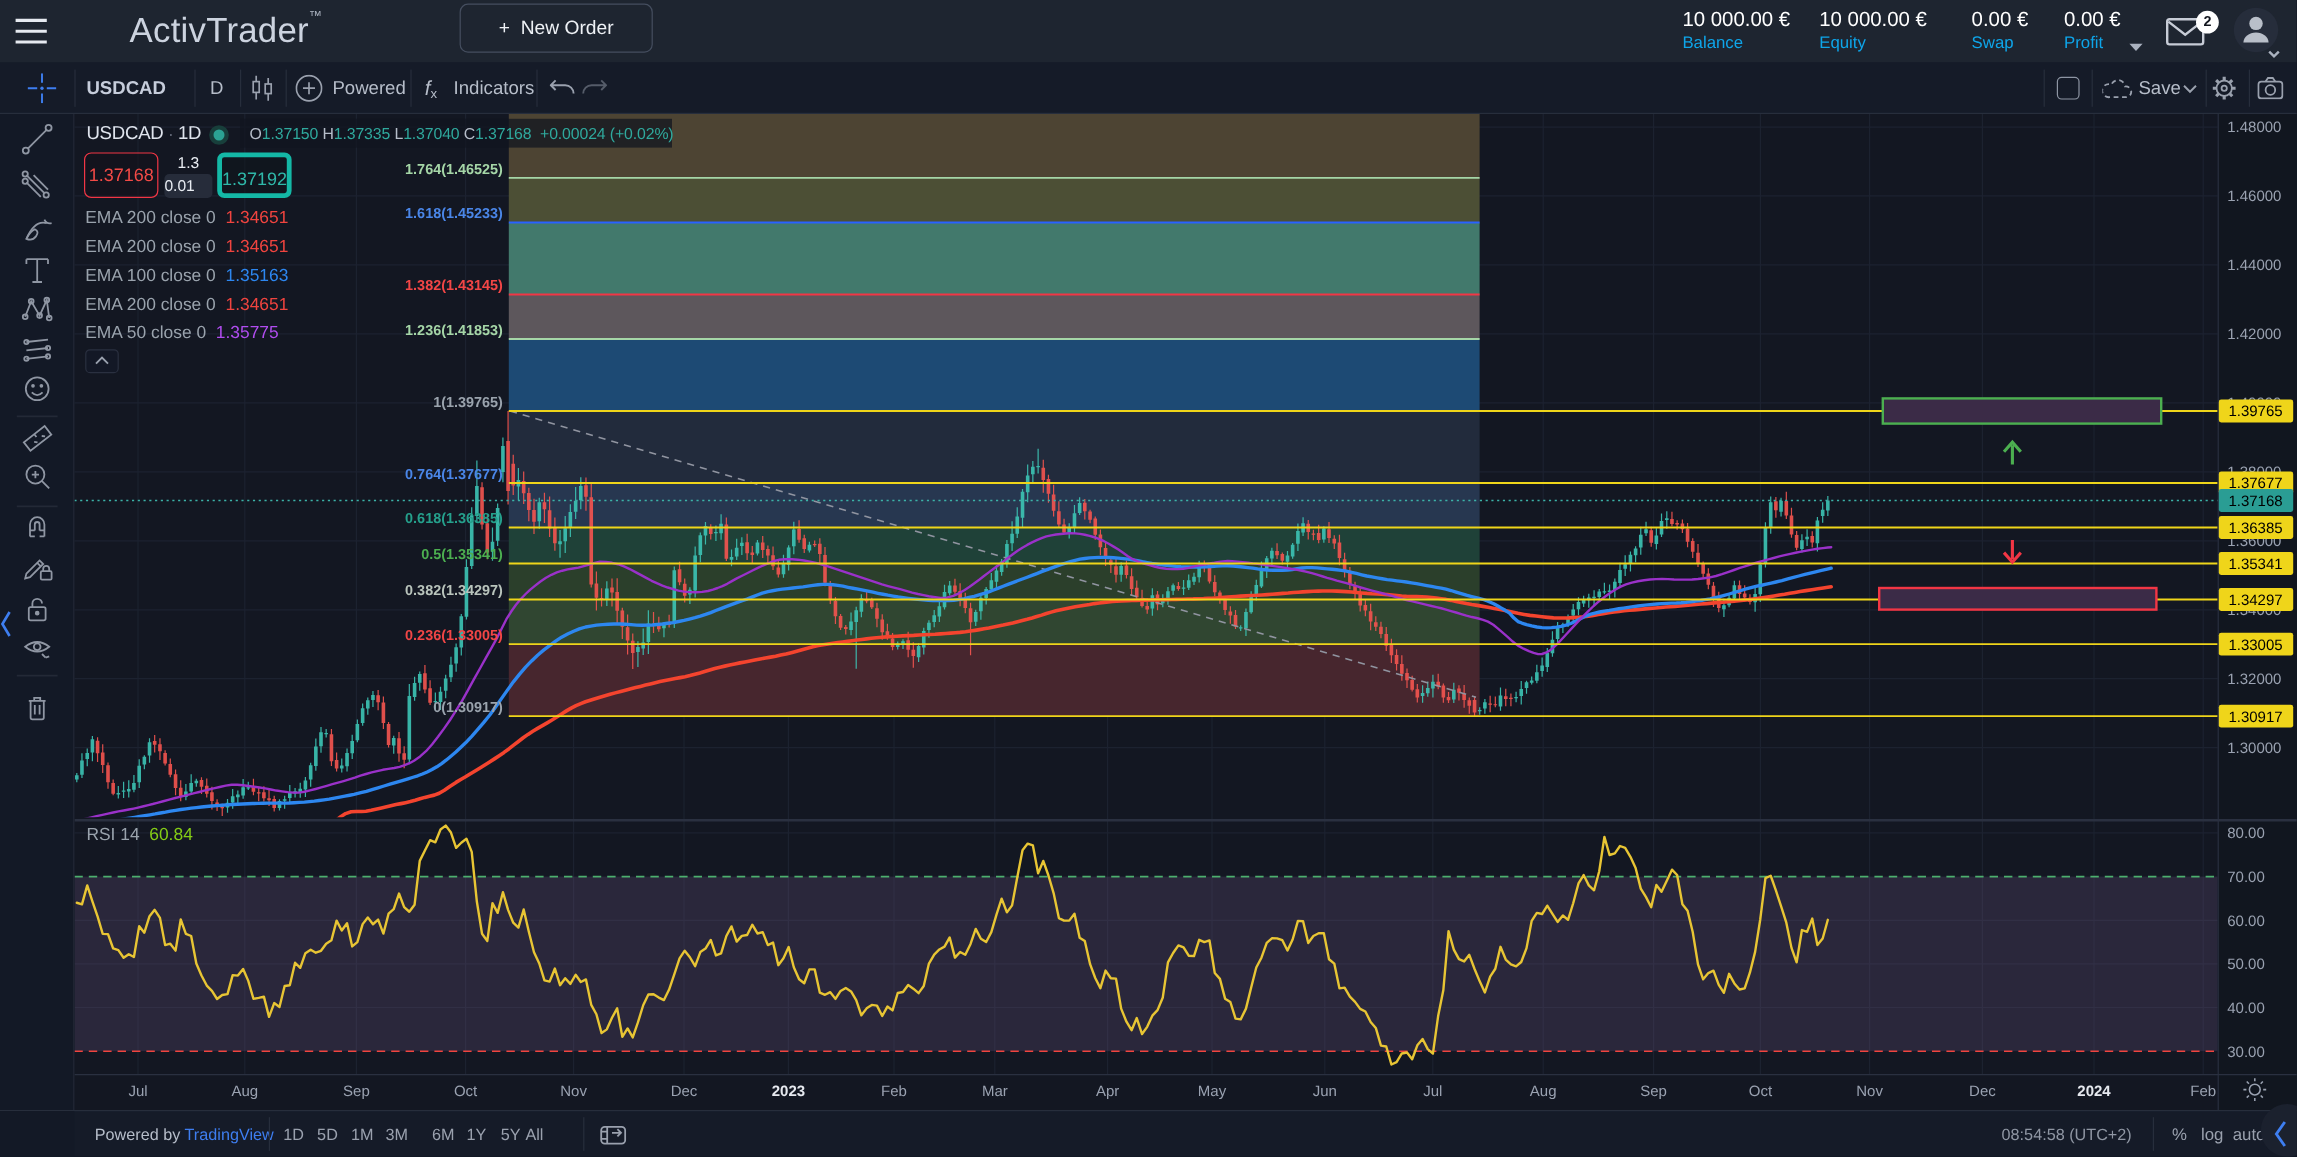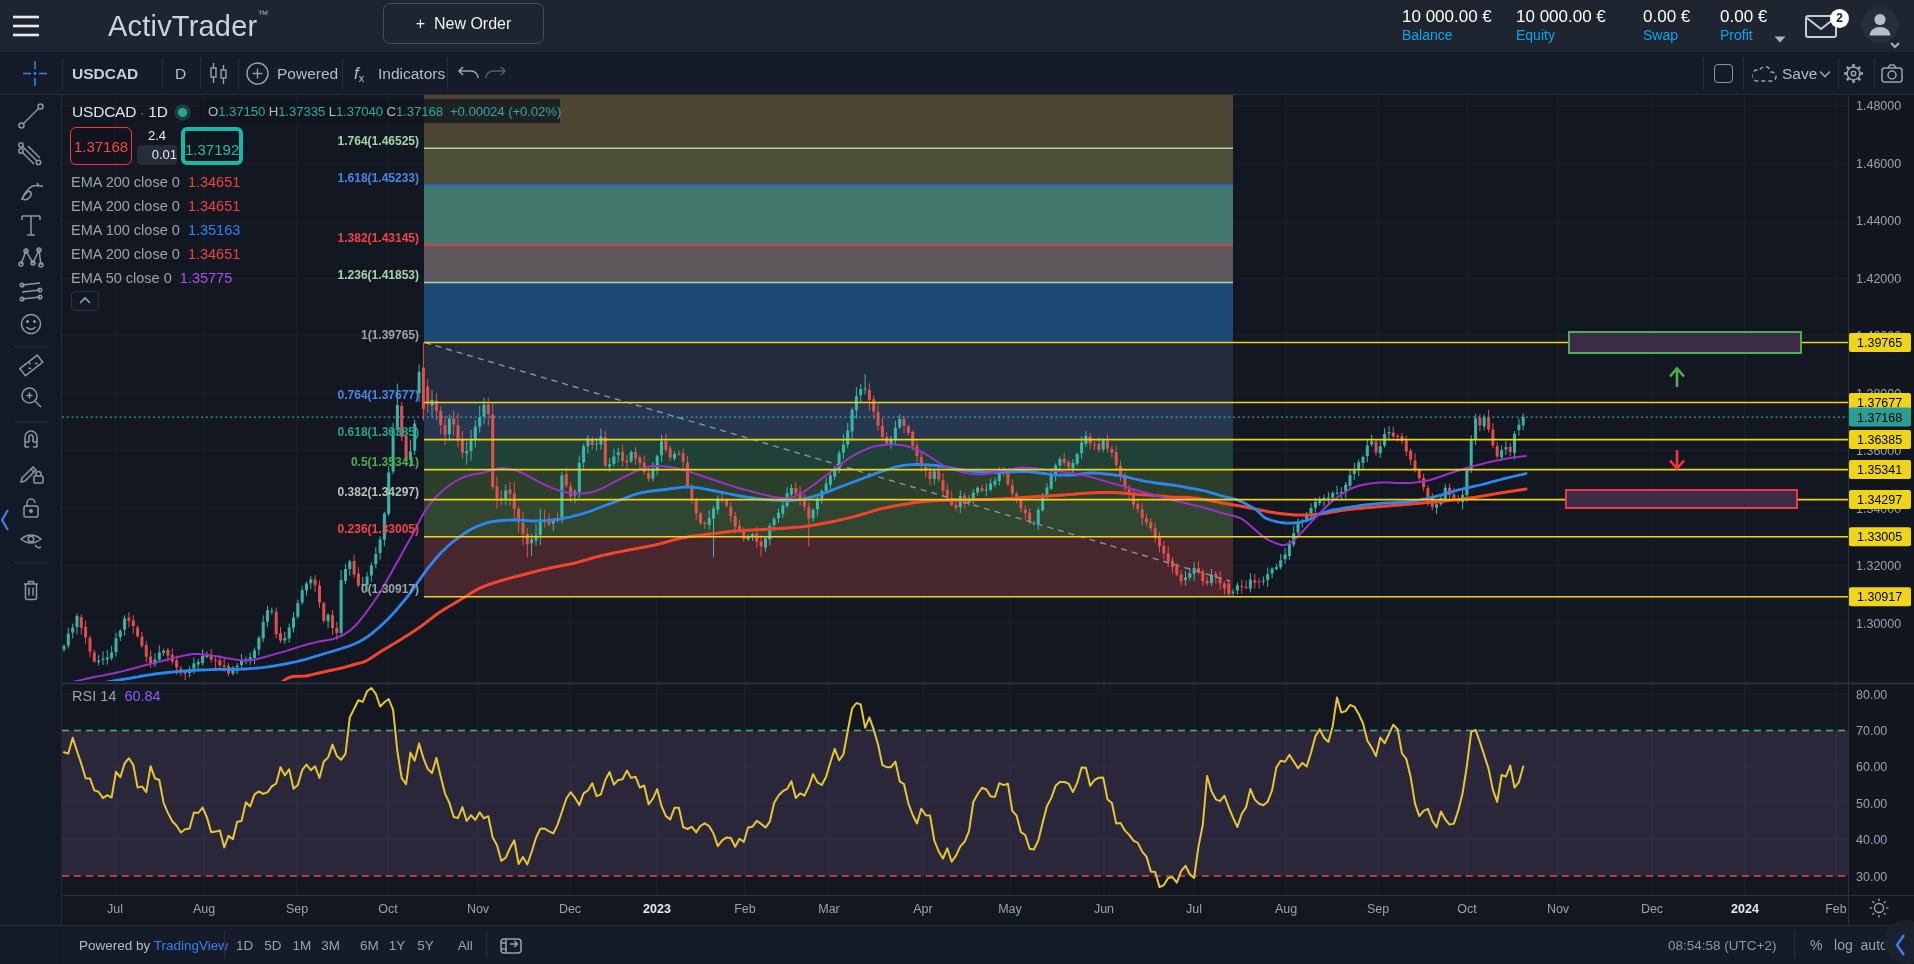--- a/index.html
+++ b/index.html
@@ -430,39 +430,39 @@
     </svg>
 
 <div class="abs" style="left:200px;top:99px;width:360px;height:24px;background:rgba(17,21,32,0.75);z-index:3"></div>
 <div class="abs" style="left:72px;top:103px;z-index:3;font-size:15.5px;letter-spacing:-0.2px;color:#dfe4ed">USDCAD <span style="color:#8b93a3;font-size:12px">·</span> 1D</div>
 <svg class="abs" style="left:173px;top:103px;z-index:3" width="20" height="20">
       <circle cx="9.5" cy="9.5" r="8.2" fill="#183f3b"></circle>
       <circle cx="9.5" cy="9.5" r="4.6" fill="#2ba393"></circle>
     </svg>
 <div class="abs" style="left:208px;top:104px;z-index:3;font-size:13.2px;letter-spacing:-0.1px;color:#b6bdc9">O<span style="color:#2fa99d">1.37150&nbsp;</span>H<span style="color:#2fa99d">1.37335&nbsp;</span>L<span style="color:#2fa99d">1.37040&nbsp;</span>C<span style="color:#2fa99d">1.37168&nbsp;&nbsp;+0.00024&nbsp;(+0.02%)</span></div>
 <div class="abs" style="left:70px;top:127px;z-index:3;width:62px;height:38px;border:1px solid #f23645;border-radius:6px;background:rgba(20,16,24,0.5);color:#f24a46;font-size:15px;text-align:center;line-height:37px">1.37168</div>
-<div class="abs" style="left:137px;top:128px;z-index:3;width:40px;text-align:center;color:#e8ecf2;font-size:13px">2.4</div>
-<div class="abs" style="left:137px;top:145px;z-index:3;width:40px;height:20px;background:#262c3a;border-radius:4px;color:#e8ecf2;font-size:13px;text-align:right;line-height:20px">0.01</div>
+<div class="abs" style="left:137px;top:128px;z-index:3;width:40px;text-align:center;color:#e8ecf2;font-size:13px">1.3</div>
+<div class="abs" style="left:137px;top:145px;z-index:3;width:40px;height:20px;background:#262c3a;border-radius:4px;color:#e8ecf2;font-size:13px;text-align:left;line-height:20px">0.01</div>
 <div class="abs" style="left:181px;top:127px;z-index:3;width:62px;height:38px;border:4px solid #14b8a6;border-radius:6px;background:rgba(14,22,26,0.5);color:#2fb8a9;font-size:15px;text-align:center;line-height:37px">1.37192</div>
 <div class="abs" style="left:71px;top:174px;z-index:3;font-size:14.5px;color:#9aa3ad">EMA 200 close 0&nbsp; <span style="color:#f0443f">1.34651</span></div>
 <div class="abs" style="left:71px;top:198px;z-index:3;font-size:14.5px;color:#9aa3ad">EMA 200 close 0&nbsp; <span style="color:#f0443f">1.34651</span></div>
 <div class="abs" style="left:71px;top:222px;z-index:3;font-size:14.5px;color:#9aa3ad">EMA 100 close 0&nbsp; <span style="color:#2d87f0">1.35163</span></div>
 <div class="abs" style="left:71px;top:246px;z-index:3;font-size:14.5px;color:#9aa3ad">EMA 200 close 0&nbsp; <span style="color:#f0443f">1.34651</span></div>
 <div class="abs" style="left:71px;top:270px;z-index:3;font-size:14.5px;color:#9aa3ad">EMA 50 close 0&nbsp; <span style="color:#b14df0">1.35775</span></div>
 <div class="abs" style="left:71px;top:291px;z-index:3;width:28px;height:20px;border:1px solid #2a3040;border-radius:4px;background:#131826">
   <svg width="26" height="18">
         <path d="M8 11 L13 6 L18 11" fill="none" stroke="#9aa1ae" stroke-width="1.6"></path>
       </svg></div>
-<div class="abs" style="left:72px;top:688px;z-index:3;font-size:14.5px;color:#9aa3ad">RSI 14&nbsp; <span style="color:#8b5cf6">60.84</span></div>
+<div class="abs" style="left:72px;top:688px;z-index:3;font-size:14.5px;color:#9aa3ad">RSI 14&nbsp; <span style="color:#84cc16">60.84</span></div>
 
 <div id="bottombar">
   <div class="abs" style="left:0;top:0;width:62px;height:38px;background:#131926"></div>
   <div class="abs" style="left:79px;top:12px;font-size:13.5px;color:#b6bdc9">Powered by <span style="color:#3e7ef0">TradingView</span></div>
   <div class="vsep" style="left:224px;top:5px;height:28px"></div>
-  <div class="abs" style="left:236px;top:12px;font-size:13.5px;color:#9aa1ae"><span style="margin-right:11px">1D</span><span style="margin-right:11px">5D</span><span style="margin-right:10px">1M</span><span style="margin-right:20px">3M</span><span style="margin-right:10px">6M</span><span style="margin-right:12px">1Y</span><span style="margin-right:24px">5Y</span><span>All</span></div>
+  <div class="abs" style="left:236px;top:12px;font-size:13.5px;color:#9aa1ae"><span style="margin-right:11px">1D</span><span style="margin-right:11px">5D</span><span style="margin-right:10px">1M</span><span style="margin-right:20px">3M</span><span style="margin-right:10px">6M</span><span style="margin-right:12px">1Y</span><span style="margin-right:4px">5Y</span><span>All</span></div>
   <div class="vsep" style="left:486px;top:5px;height:28px"></div>
   <svg class="abs" style="left:500px;top:10px" width="22" height="20">
         <g fill="none" stroke="#9aa1ae" stroke-width="1.5">
           <rect x="1" y="3" width="20" height="14" rx="3"></rect>
           <path d="M6 3 v14 M6 7 h-5 M6 13 h-5 M10 8 h7 M14.5 5 L17.5 8 L14.5 11"></path>
         </g>
       </svg>
   <div class="abs" style="left:1668px;top:12px;font-size:13.5px;color:#8f96a3">08:54:58 (UTC+2)</div>
   <div class="vsep" style="left:1794px;top:5px;height:28px"></div>
   <div class="abs" style="left:1810px;top:11px;font-size:14px;color:#9aa1ae">%&nbsp;&nbsp;&nbsp;log&nbsp;&nbsp;auto</div>

